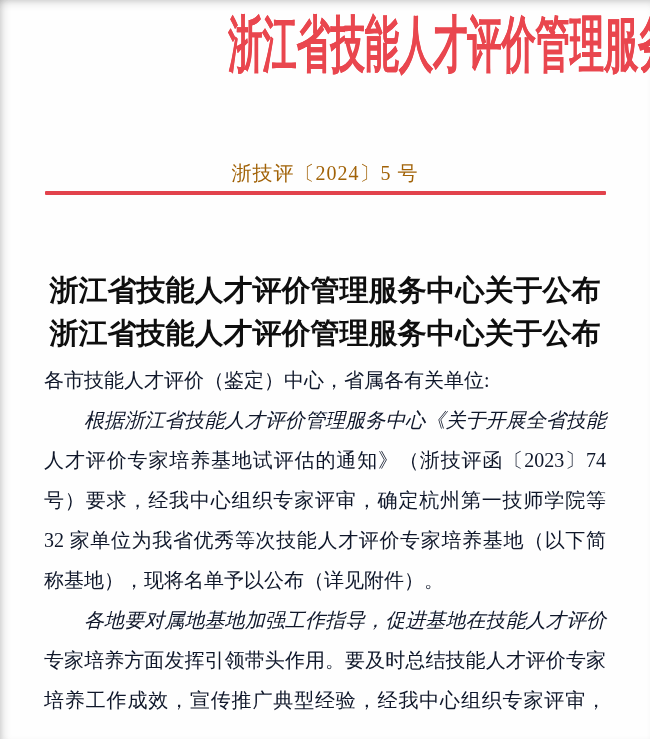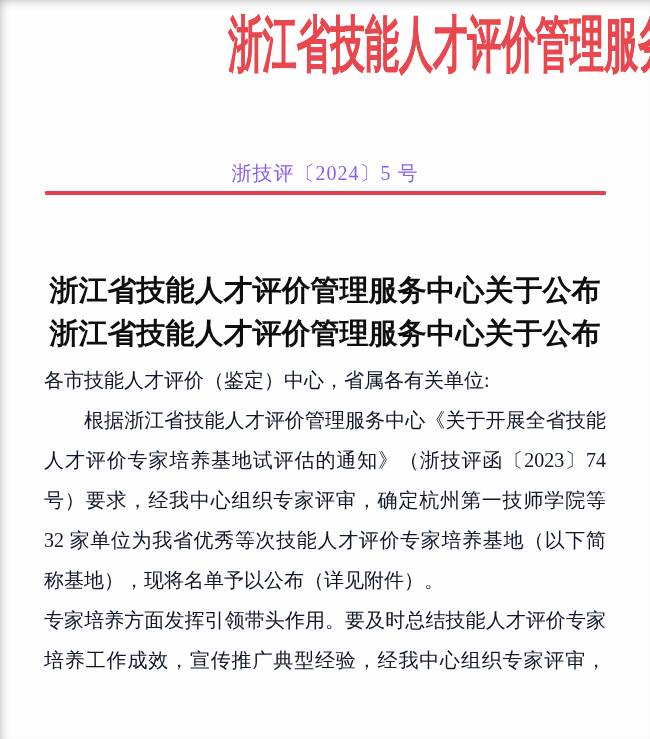--- a/index.html
+++ b/index.html
@@ -40,21 +40,21 @@
   }
   
   .doc-number {
     position: absolute;
     top: 158px;
     left: 0;
     width: 650px;
     text-align: center;
     font-size: 20px;
     line-height: 30px;
-    color: #8b5cf6;
+    color: #a16207;
     letter-spacing: 1px;
   }
   
   .red-rule {
     position: absolute;
     top: 191px;
     left: 45px;
     width: 561px;
     height: 4px;
     background: #e2424c;
@@ -89,20 +89,21 @@
     white-space: nowrap;
   }
   .body-line.justify {
     white-space: normal;
     text-align: justify;
     text-align-last: justify;
     text-justify: inter-character;
   }
   .body-line.indent {
     text-indent: 2em;
+    font-style: italic;
   }
 </style>
 </head>
 <body>
 
 <div class="page">
 
   <div class="letterhead">
     <span class="lh-text">浙江省技能人才评价管理服务中心文件</span>
   </div>
@@ -116,17 +117,18 @@
     <div>浙江省技能人才评价管理服务中心关于公布</div>
   </div>
 
   <div class="body-text">
     <div class="body-line">各市技能人才评价（鉴定）中心，省属各有关单位:</div>
     <div class="body-line indent justify">根据浙江省技能人才评价管理服务中心《关于开展全省技能</div>
     <div class="body-line justify">人才评价专家培养基地试评估的通知》（浙技评函〔2023〕74</div>
     <div class="body-line justify">号）要求，经我中心组织专家评审，确定杭州第一技师学院等</div>
     <div class="body-line justify">32 家单位为我省优秀等次技能人才评价专家培养基地（以下简</div>
     <div class="body-line">称基地），现将名单予以公布（详见附件）。</div>
+    <div class="body-line indent justify">各地要对属地基地加强工作指导，促进基地在技能人才评价</div>
     <div class="body-line justify">专家培养方面发挥引领带头作用。要及时总结技能人才评价专家</div>
     <div class="body-line justify">培养工作成效，宣传推广典型经验，经我中心组织专家评审，</div>
   </div>
 
 </div>
 
 </body></html>

